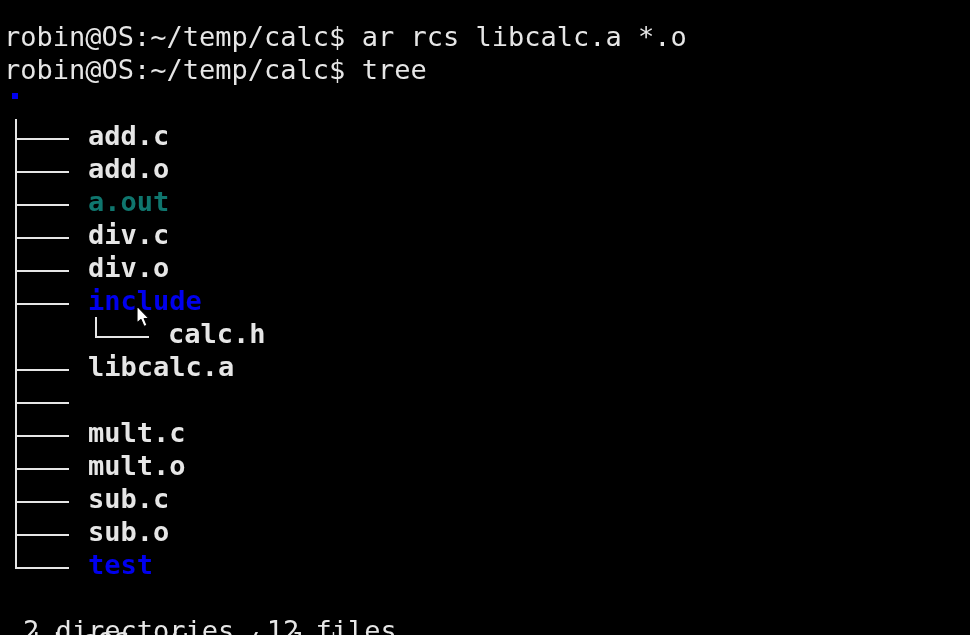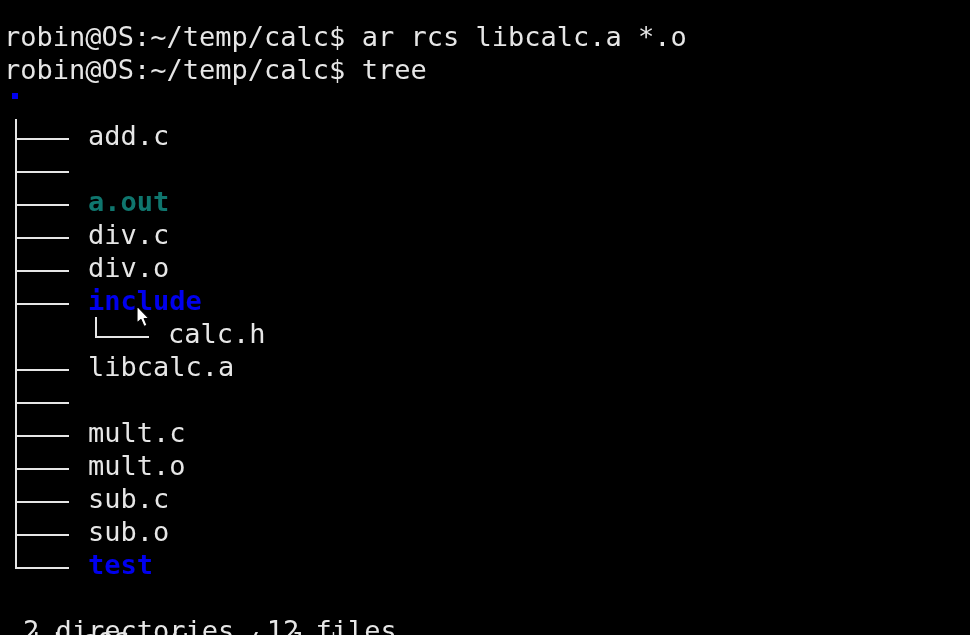--- a/index.html
+++ b/index.html
@@ -117,21 +117,21 @@
     position: absolute;
     left: 11px;
     top: 0;
     width: 2px;
     height: 33px;
     background: #e6e6e6;
   }
 
   .name { display: inline-block; }
 
-  .file { color: #e6e6e6; font-weight: normal; }
+  .file { color: #e6e6e6; font-weight: bold; }
   .dir  { color: #0000ee; font-weight: bold; }
   .exec { color: #0f766e; font-weight: bold; }
 
   
   .root-row {
     height: 33px;
     position: relative;
   }
   .root-dot {
     position: absolute;
@@ -183,20 +183,21 @@
       <span class="connector">
         <span class="v-full"></span><span class="h"></span>
       </span>
       <span class="name file">add.c</span>
     </div>
 
     <div class="tree-row">
       <span class="connector">
         <span class="v-full"></span><span class="h"></span>
       </span>
+      <span class="name file">add.o</span>
     </div>
 
     <div class="tree-row">
       <span class="connector">
         <span class="v-full"></span><span class="h"></span>
       </span>
       <span class="name exec">a.out</span>
     </div>
 
     <div class="tree-row">

